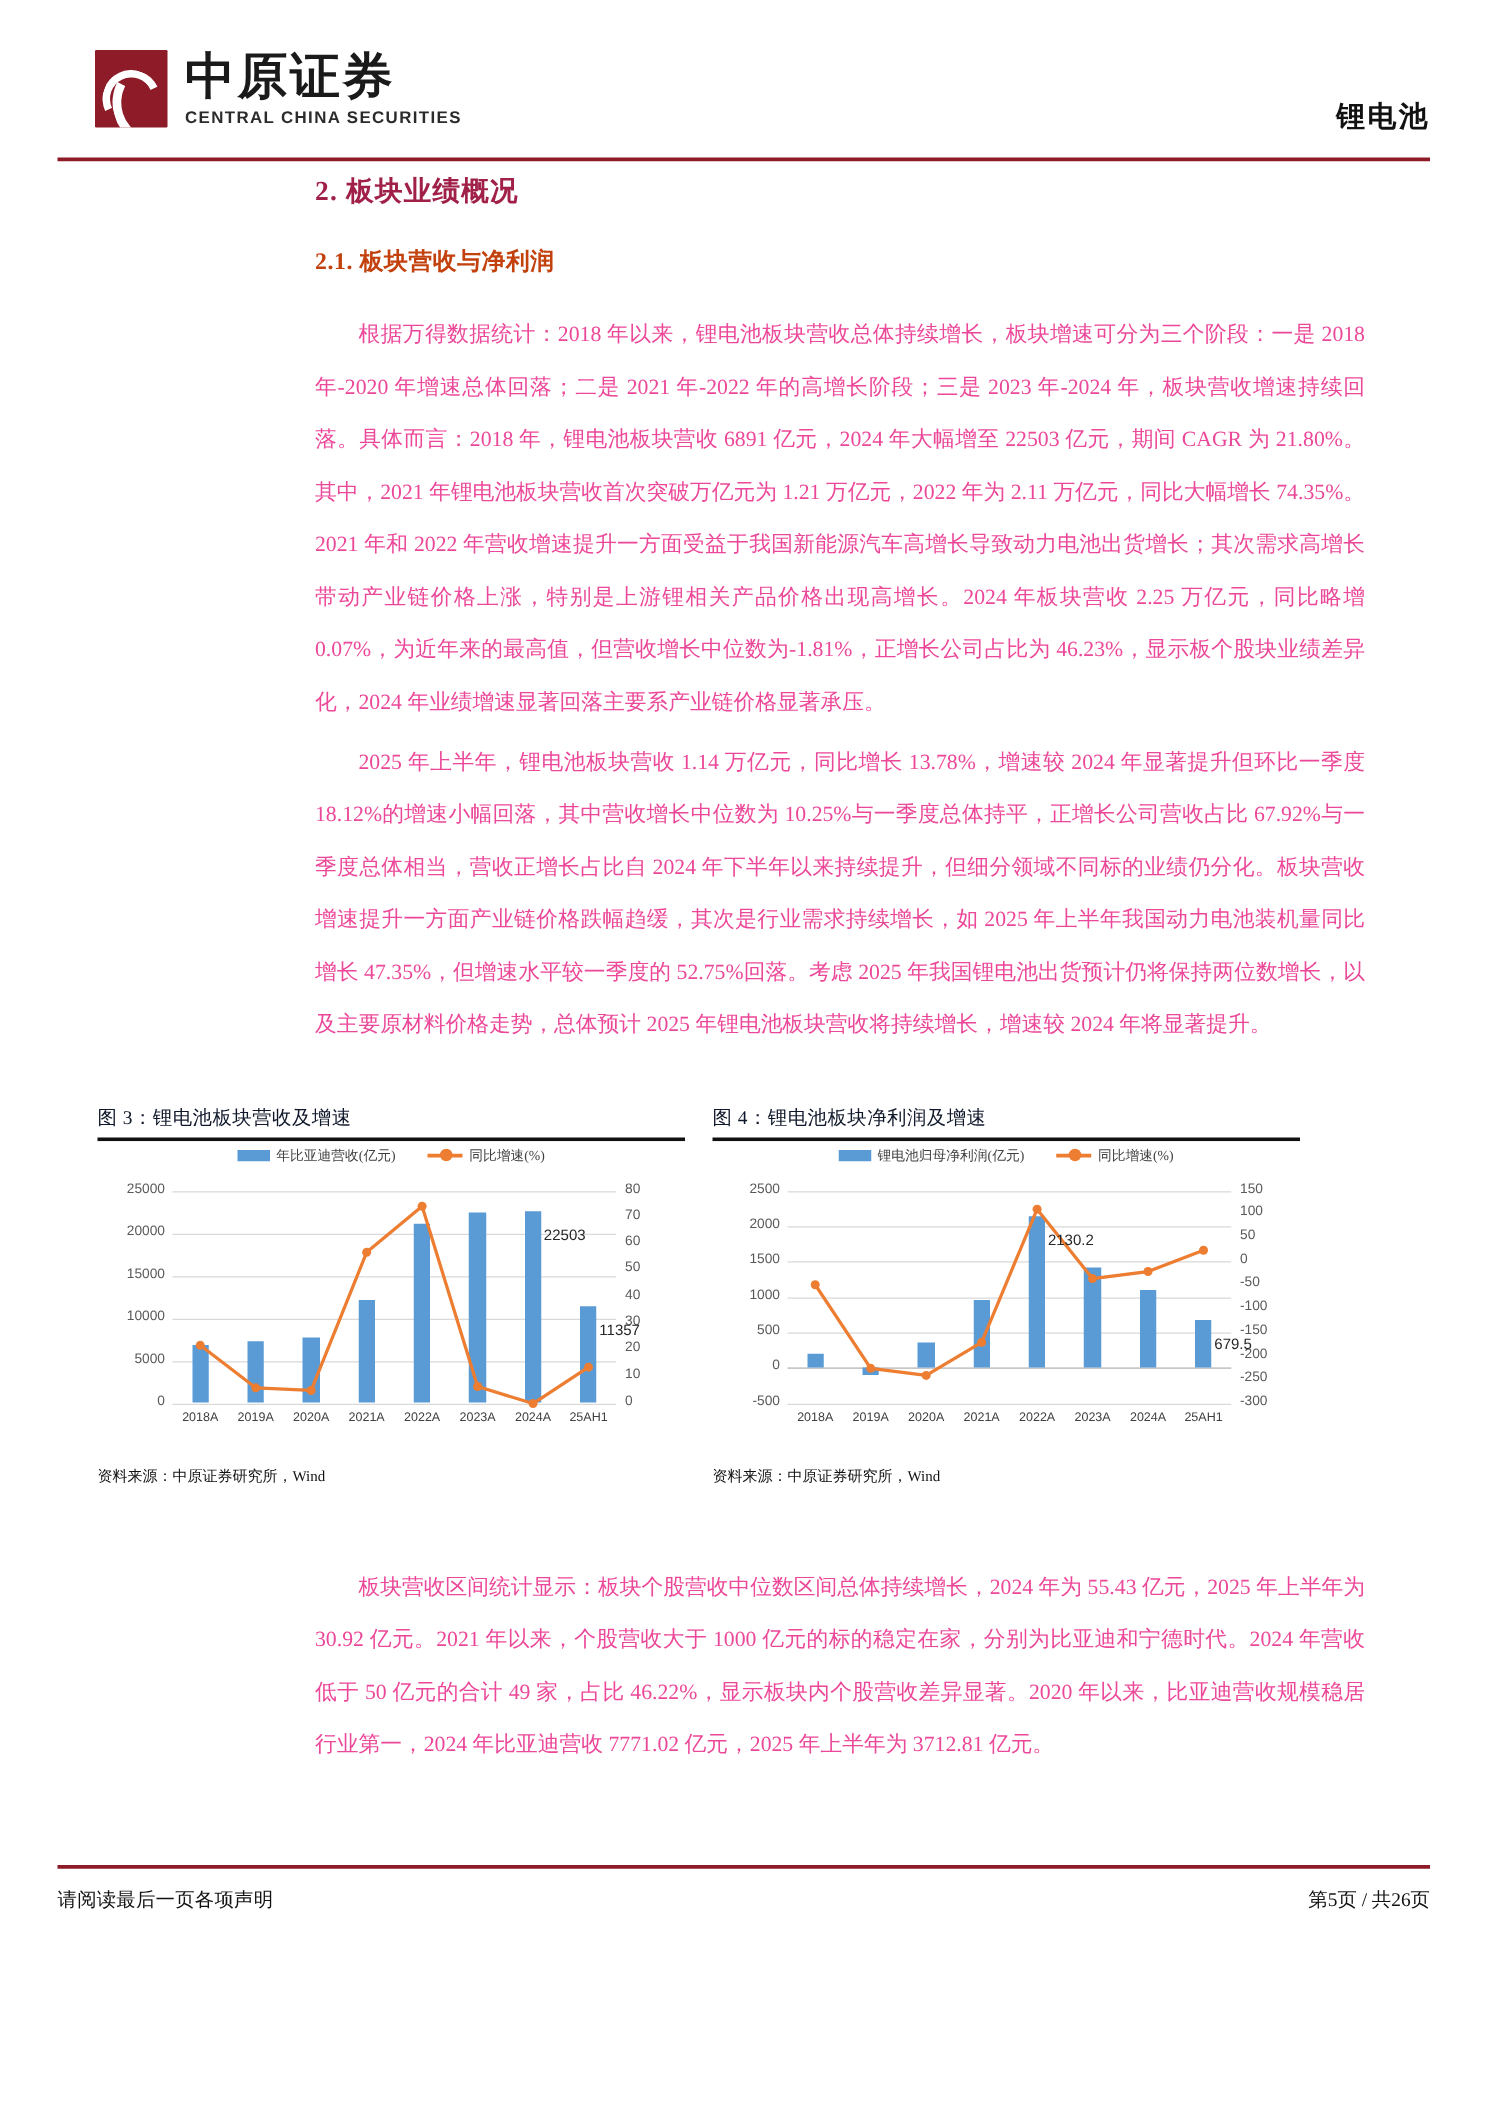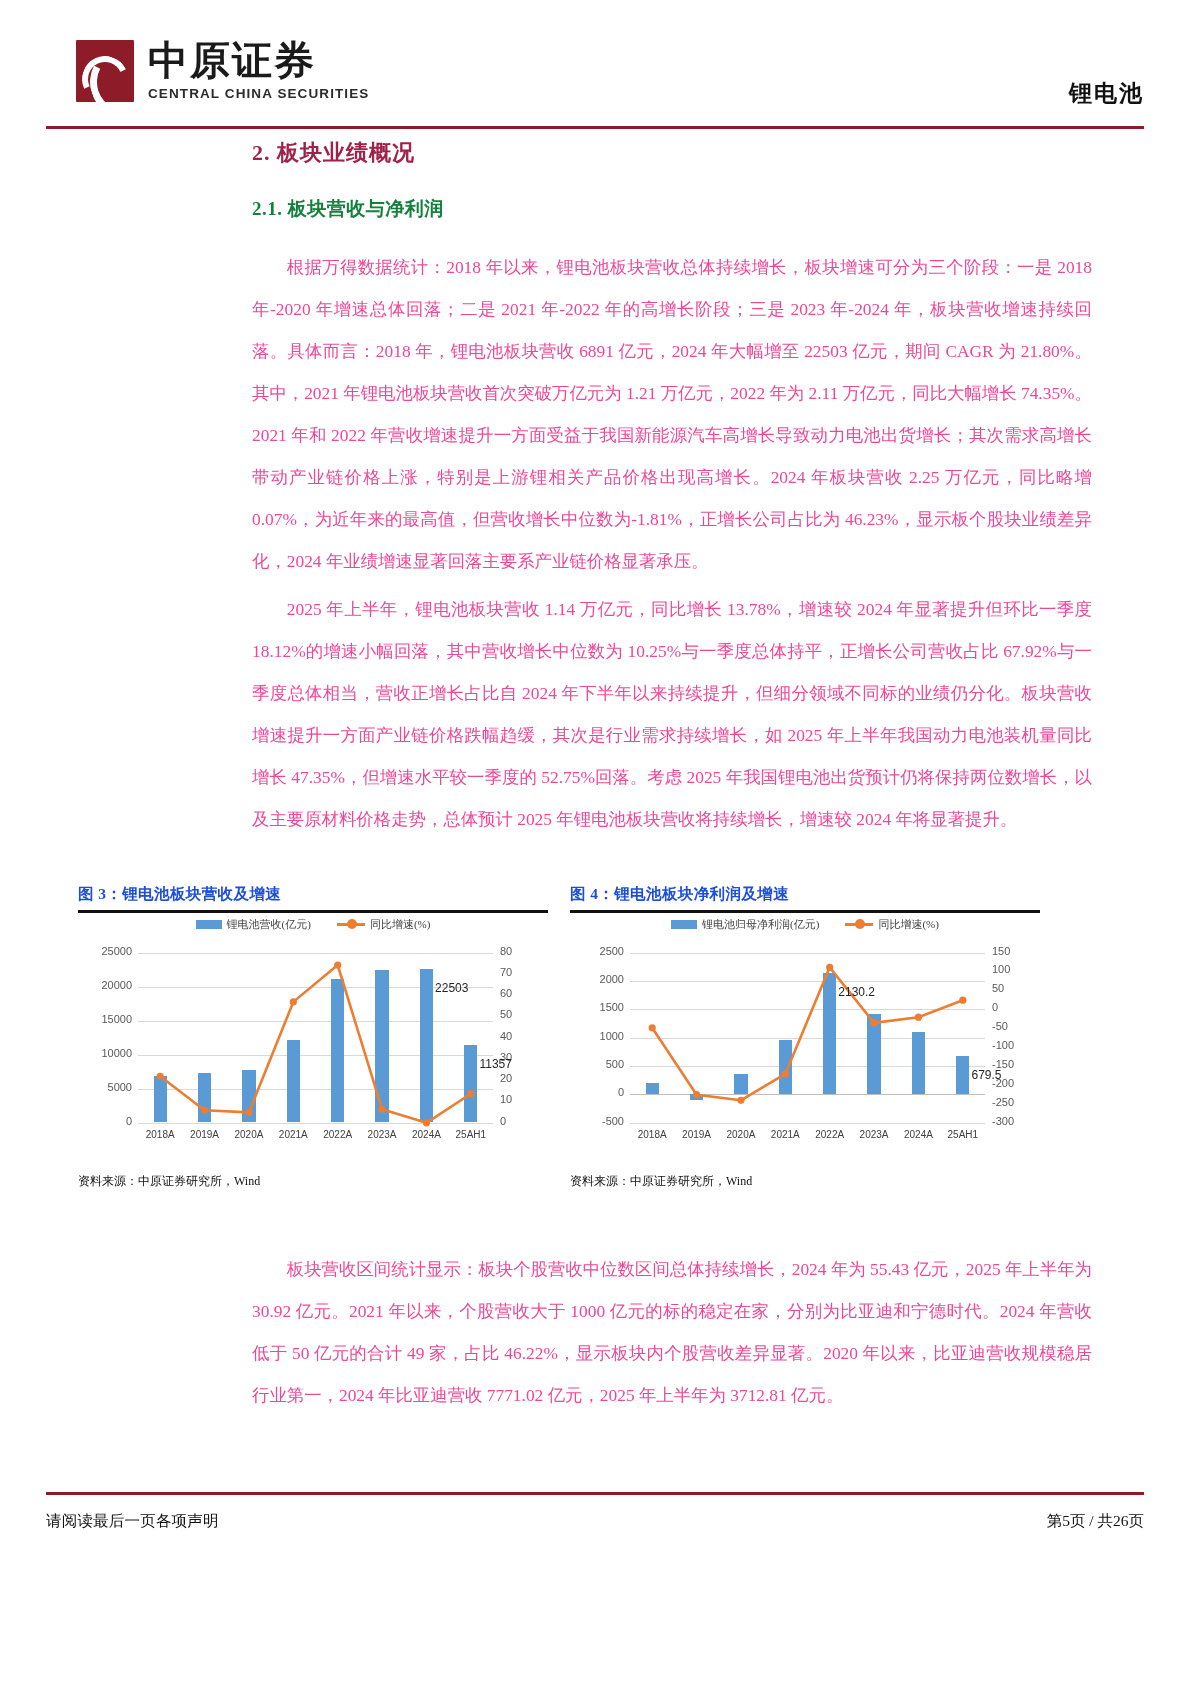--- a/index.html
+++ b/index.html
@@ -49,40 +49,40 @@
     position:absolute;left:46px;top:126px;width:1098px;height:3px;background:#8d1b28;
   }
 
   
   .h1{
     position:absolute;left:252px;top:138px;
     font-size:22px;font-weight:700;color:#a02048;letter-spacing:1px;
   }
   .h2{
     position:absolute;left:252px;top:196px;
-    font-size:19px;font-weight:700;color:#15803d;letter-spacing:.5px;
+    font-size:19px;font-weight:700;color:#c2410c;letter-spacing:.5px;
   }
 
   
   .para{
     position:absolute;left:252px;width:840px;
     font-size:17.4px;line-height:42px;
     text-align:justify;text-justify:inter-ideograph;
     text-indent:2em;
     color:#ec4899;
     font-family:"Liberation Serif",serif;
   }
   #p1{top:246px;}
   #p2{top:588px;}
   #p3{top:1248px;}
 
   
   .fig{position:absolute;}
   .fig-title{
-    font-size:15.5px;font-weight:700;color:#1d4ed8;padding-bottom:5px;letter-spacing:.4px;
+    font-size:15.5px;font-weight:400;color:#0f172a;padding-bottom:5px;letter-spacing:.4px;
   }
   .fig-rule{height:2.5px;background:#111;}
   .fig-body{position:relative;background:#fff;}
   .fig-src{
     font-size:12px;color:#111;margin-top:6px;line-height:25px;
   }
   #fig3{left:78px;top:884px;width:470px;}
   #fig4{left:570px;top:884px;width:470px;}
 
   
@@ -158,21 +158,21 @@
   <div class="para" id="p3">板块营收区间统计显示：板块个股营收中位数区间总体持续增长，2024 年为 55.43 亿元，2025 年上半年为 30.92 亿元。2021 年以来，个股营收大于 1000 亿元的标的稳定在家，分别为比亚迪和宁德时代。2024 年营收低于 50 亿元的合计 49 家，占比 46.22%，显示板块内个股营收差异显著。2020 年以来，比亚迪营收规模稳居行业第一，2024 年比亚迪营收 7771.02 亿元，2025 年上半年为 3712.81 亿元。</div>
 
   <div class="fig" id="fig3">
     <div class="fig-title">图 3：锂电池板块营收及增速</div>
     <div class="fig-rule"></div>
     <div class="fig-body">
       <div class="chart">
         <div class="legend">
           <span class="item">
             <i class="lg-bar"></i>
-            <span>锂电池营收(亿元)</span>
+            <span>年比亚迪营收(亿元)</span>
           </span>
           <span class="item">
             <i class="lg-line"></i>
             <span>同比增速(%)</span>
           </span>
         </div>
         <div class="plot" id="plot3" style="left: 60px; top: 40px; width: 355px; height: 170px;">
             <div class="gridline" style="top: 170px;"></div>
             <div class="ytick" style="top: 162px; left: -52px; width: 46px;">0</div>
             <div class="gridline" style="top: 136px;"></div>

